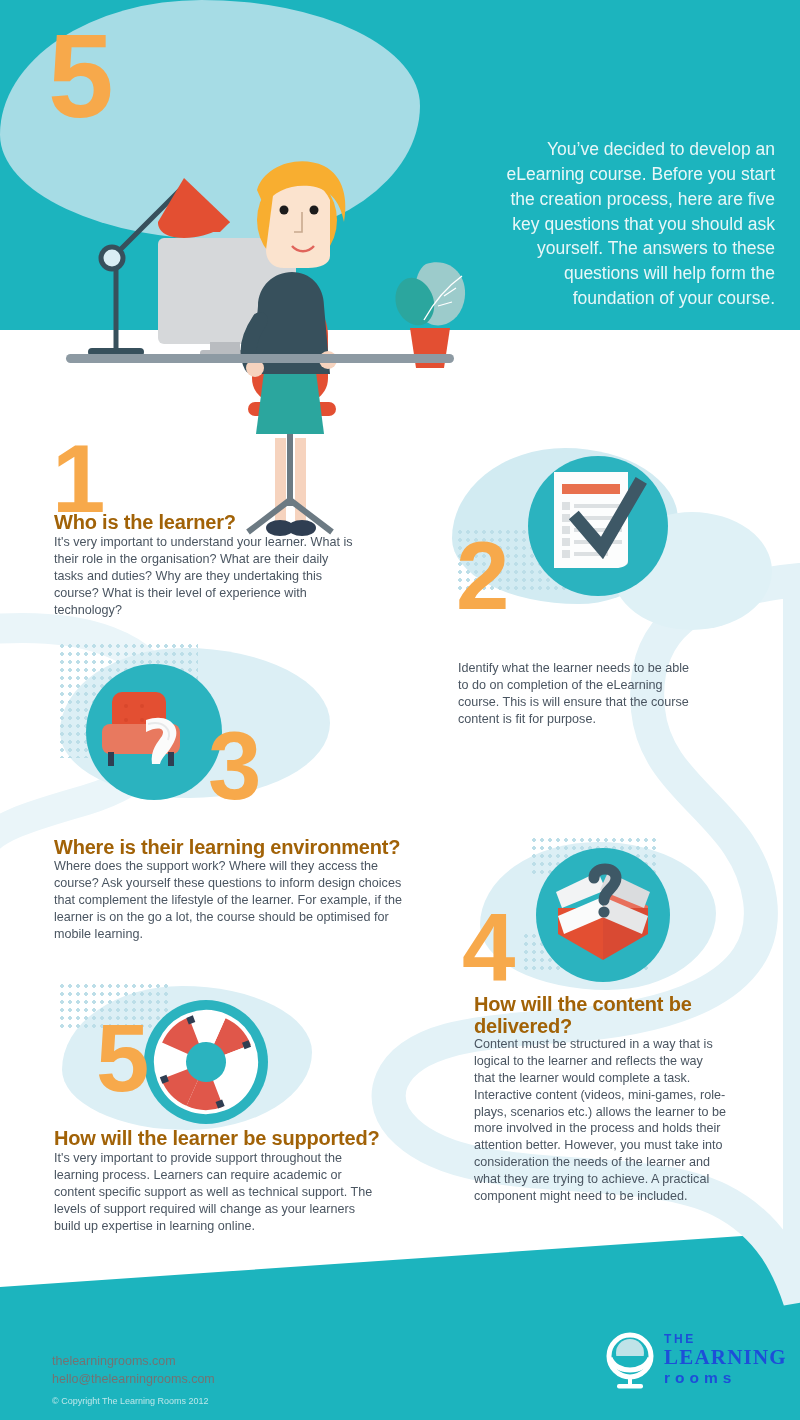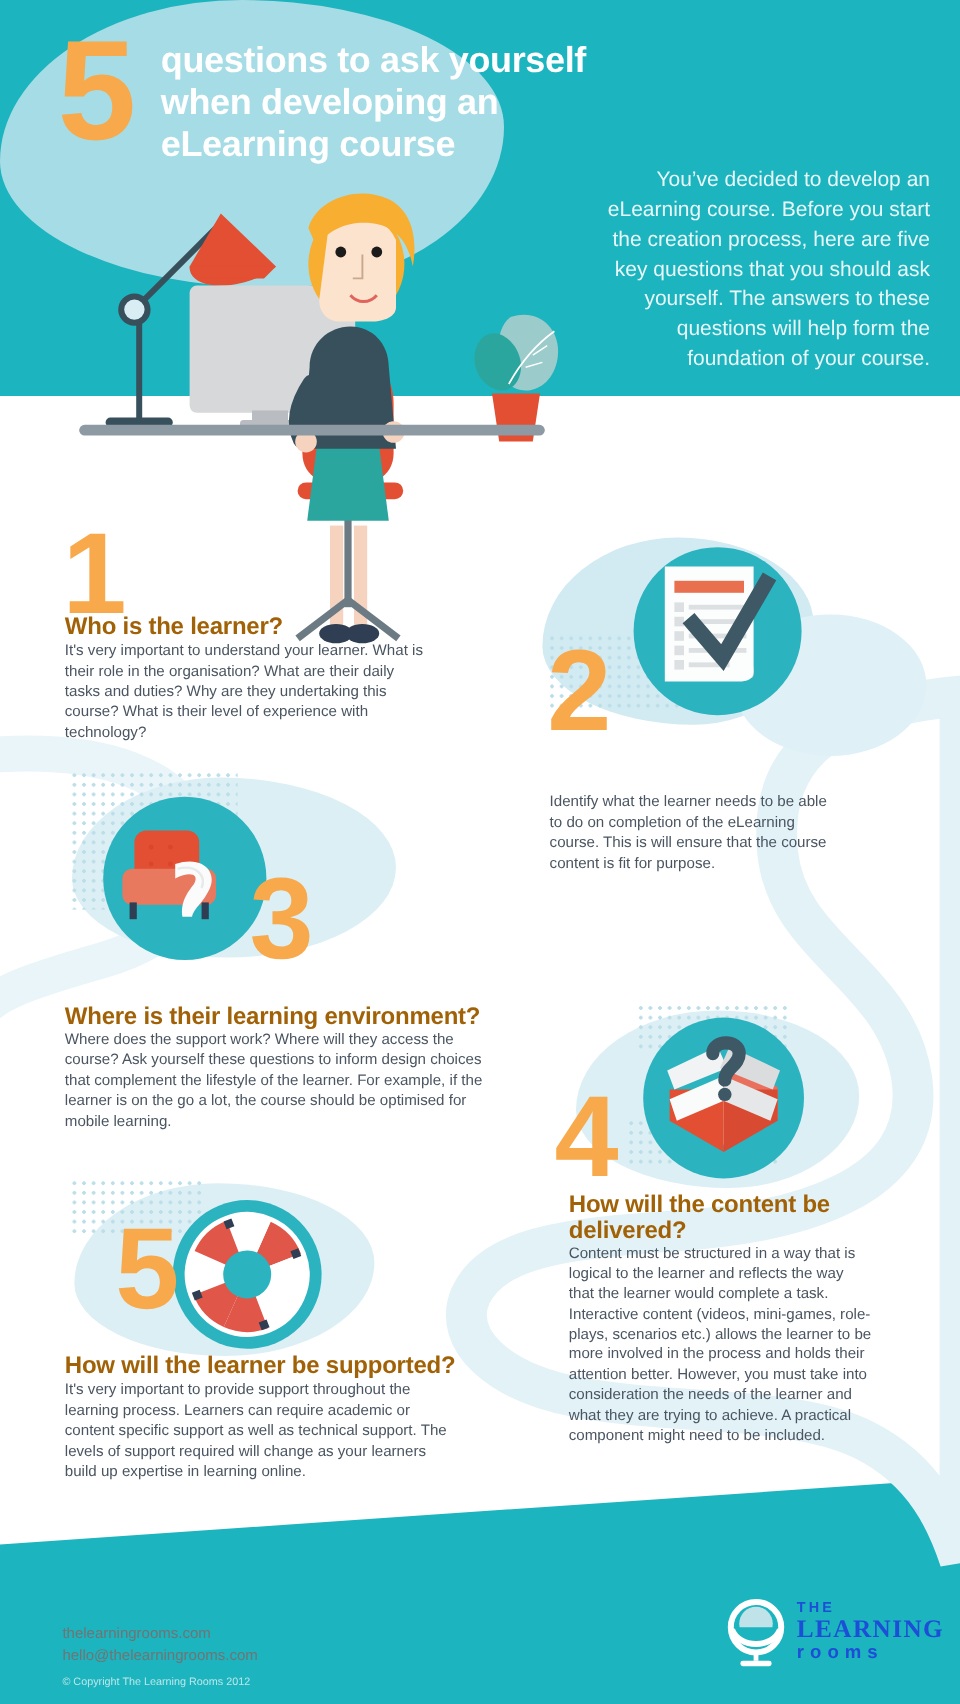--- a/index.html
+++ b/index.html
@@ -304,25 +304,20 @@
         <rect x="89" y="91" width="7" height="7" transform="rotate(45 92 94)"></rect>
       </g>
     </g>
   </svg>
 
   <div class="sec-num" style="left:96px;top:1016px;">5</div>
   <div class="sec-head" style="left:54px;top:1127px;width:400px;">How will the learner be supported?</div>
   <div class="sec-body" style="left:54px;top:1150px;width:322px;">It's very important to provide support throughout the learning process. Learners can require academic or content specific support as well as technical support. The levels of support required will change as your learners build up expertise in learning online.</div>
 
   <div id="big-five">5</div>
-  <div id="headline">
-    <div>questions to ask yourself</div>
-    <div>when developing an</div>
-    <div>eLearning course</div>
-  </div>
   <div id="intro">You’ve decided to develop an eLearning course. Before you start the creation process, here are five key questions that you should ask yourself. The answers to these questions will help form the foundation of your course.</div>
 
   <div id="foot-links">
     <div>thelearningrooms.com</div>
     <div>hello@thelearningrooms.com</div>
   </div>
   <div id="foot-copy">© Copyright The Learning Rooms 2012</div>
 
   <svg class="svg-abs" id="logo" viewBox="0 0 150 58">
     <circle cx="32" cy="22" r="21" fill="none" stroke="#FFFFFF" stroke-width="5"></circle>

